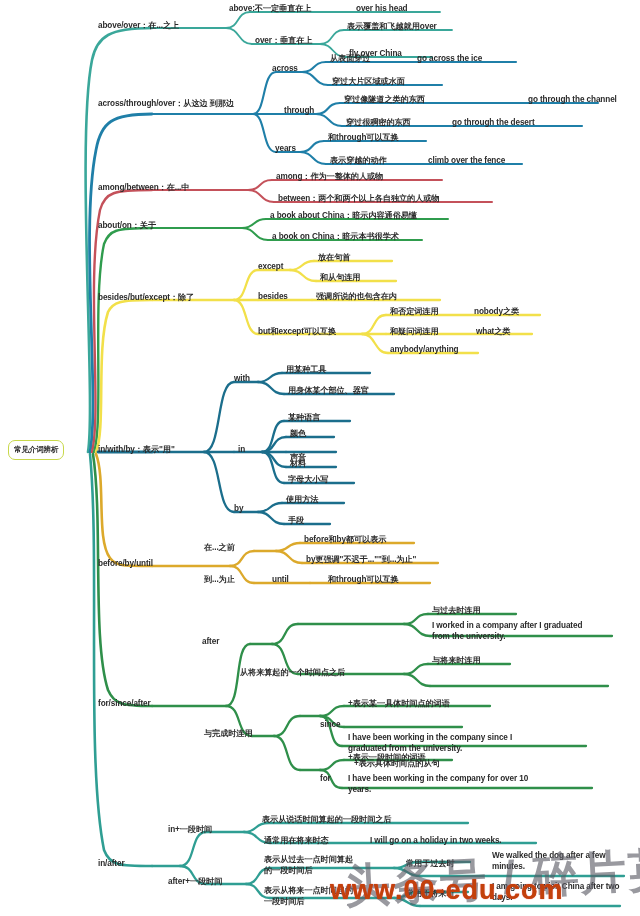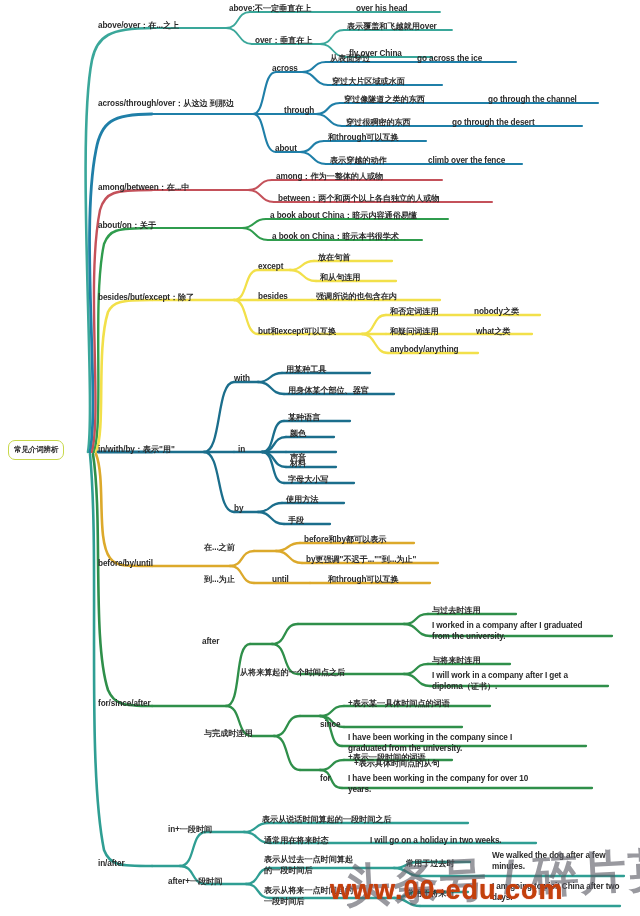--- a/index.html
+++ b/index.html
@@ -278,24 +278,24 @@
   <div class="node" style="left:349px; top:49px;">fly over China</div>
 
   <div class="node wrap" style="left:98px; top:99px; width:150px;">across/through/over：从这边
 到那边</div>
   <div class="node" style="left:272px; top:64px;">across</div>
   <div class="node" style="left:330px; top:54px;">从表面穿过</div>
   <div class="node" style="left:417px; top:54px;">go across the ice</div>
   <div class="node" style="left:332px; top:77px;">穿过大片区域或水面</div>
   <div class="node" style="left:269px; top:106px;margin-left:15px;">through</div>
   <div class="node" style="left:344px; top:95px;">穿过像隧道之类的东西</div>
-  <div class="node" style="left:456px; top:95px;padding-left:32px;">go through the channel</div>
+  <div class="node" style="left:496px; top:95px;padding-left:32px;">go through the channel</div>
   <div class="node" style="left:346px; top:118px;">穿过很稠密的东西</div>
   <div class="node" style="left:452px; top:118px;">go through the desert</div>
-  <div class="node" style="left:275px; top:144px;">about</div>
+  <div class="node" style="left:275px; top:144px;">years</div>
   <div class="node" style="left:328px; top:133px;">和through可以互换</div>
   <div class="node" style="left:330px; top:156px;">表示穿越的动作</div>
   <div class="node" style="left:428px; top:156px;">climb over the fence</div>
 
   <div class="node" style="left:98px; top:183px;">among/between：在...中</div>
   <div class="node" style="left:276px; top:172px;">among：作为一整体的人或物</div>
   <div class="node" style="left:278px; top:194px;">between：两个和两个以上各自独立的人或物</div>
 
   <div class="node" style="left:98px; top:221px;">about/on：关于</div>
   <div class="node" style="left:270px; top:211px;">a book about China：暗示内容通俗易懂</div>
@@ -335,21 +335,20 @@
   <div class="node" style="left:204px; top:575px;">到...为止</div>
   <div class="node" style="left:272px; top:575px;">until</div>
   <div class="node" style="left:328px; top:575px;">和through可以互换</div>
 
   <div class="node" style="left:98px; top:699px;">for/since/after</div>
   <div class="node" style="left:202px; top:637px;">after</div>
   <div class="node" style="left:432px; top:606px;">与过去时连用</div>
   <div class="node wrap" style="left:432px; top:621px; width:152px;">I worked in a company after I graduated from the university.</div>
   <div class="node wrap" style="left:240px; top:668px; width:166px;">从将来算起的一个时间点之后</div>
   <div class="node" style="left:432px; top:656px;">与将来时连用</div>
-  <div class="node wrap" style="left:432px; top:671px; width:156px;">I will work in a company after I get a diploma（证书）.</div>
   <div class="node" style="left:204px; top:729px;">与完成时连用</div>
   <div class="node" style="left:320px; top:720px;">since</div>
   <div class="node" style="left:348px; top:699px;">+表示某一具体时间点的词语</div>
   <div class="node" style="left:354px; top:719px;margin-top:40px;">+表示具体时间点的从句</div>
   <div class="node wrap" style="left:348px; top:733px; width:182px;">I have been working in the company since I graduated from the university.</div>
   <div class="node" style="left:320px; top:774px;">for</div>
   <div class="node" style="left:348px; top:753px;">+表示一段时间的词语</div>
   <div class="node wrap" style="left:348px; top:774px; width:186px;">I have been working in the company for over 10 years.</div>
 
   <div class="node" style="left:98px; top:859px;">in/after</div>

